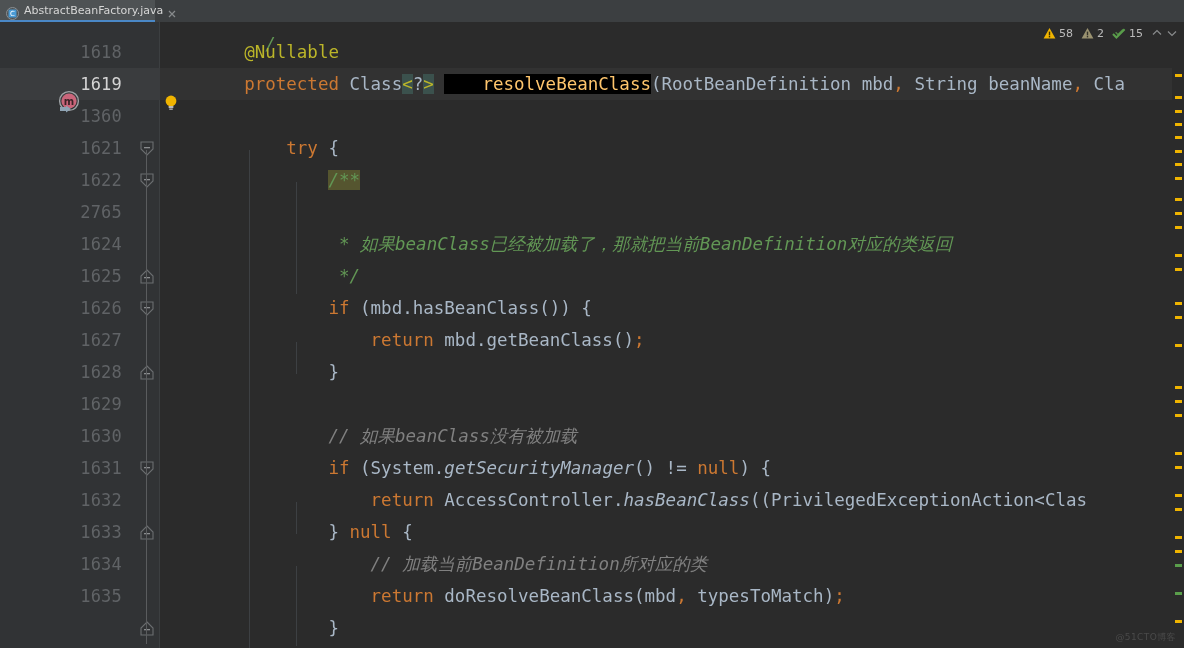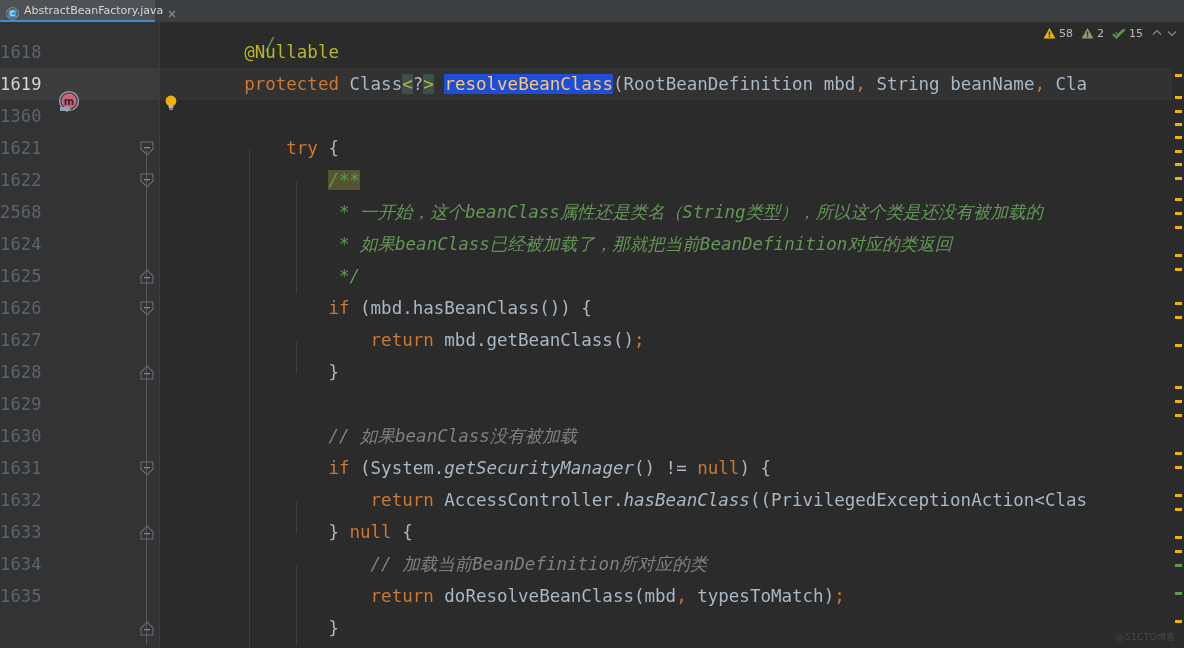--- a/index.html
+++ b/index.html
@@ -44,21 +44,21 @@
   .foldstrip{position:absolute;left:134px;top:0;width:26px;height:626px;background:#313335;}
   .gutter-sep{position:absolute;left:159px;top:0;width:1px;height:626px;background:#3c3f41;}
   .hint-strip{position:absolute;left:160px;top:0;width:40px;height:626px;background:#2b2b2b;}
 
   .row{position:absolute;left:0;width:1184px;height:32px;}
   .row.caret .rowbg{position:absolute;left:0;top:0;width:1184px;height:32px;background:#323232;}
   .row.caret .rowbg-g{position:absolute;left:0;top:0;width:160px;height:32px;background:#3a3c3e;}
 
   .lnum{
     position:absolute;left:0;top:0;width:126px;height:32px;
-    line-height:32px;padding-right:4px;box-sizing:border-box;
+    line-height:32px;text-align:right;padding-right:4px;box-sizing:border-box;
     font-size:17px;color:#606366;letter-spacing:.2px;
   }
   .row.caret .lnum{color:#d4d4d4;}
 
   .fold{position:absolute;left:139px;top:9px;width:16px;height:15px;}
   .foldline{position:absolute;left:146px;width:1px;background:#5a5c5e;}
 
   .bp{position:absolute;left:56px;top:68px;width:26px;height:26px;z-index:12;}
   .bulb{position:absolute;left:163px;top:72px;width:16px;height:18px;z-index:12;}
 
@@ -74,21 +74,21 @@
   .ty{color:#a9b7c6;}
   .mth{color:#ffc66d;}
   .id{color:#a9b7c6;}
   .cmt{color:#629755;font-style:italic;}
   .lcmt{color:#808080;font-style:italic;}
   .ann{color:#bbb529;}
   .itl{font-style:italic;}
   .com{color:#cc7832;}
 
   .hl-match{background:#3b514d;}
-  .hl-ident{background:#1d4ed8;}
+  .hl-ident{background:#000000;padding-left:38px;}
   .hl-doc{background:#55552f;}
 
   
   .iguide{position:absolute;width:1px;background:#3d4043;}
 
   
   .stripe{position:absolute;right:0;top:22px;width:12px;height:626px;background:#2b2b2b;}
   .mark{position:absolute;right:2px;width:7px;height:3px;}
 
   
@@ -158,22 +158,21 @@
         </div>
         <div class="row" style="top: 142px;">
           <div class="lnum">1622</div>
           <div class="fold"><svg width="16" height="15" viewBox="0 0 16 15">
               <path d="M2 1 H14 V8 L8 14 L2 8 Z" fill="none" stroke="#6b6e70" stroke-width="1.1"></path>
               <rect x="5" y="6" width="6" height="1.3" fill="#8a8d8f"></rect>
             </svg></div>
           <div class="code"><span class="id">            </span><span class="cmt hl-doc">/**</span></div>
         </div>
         <div class="row" style="top: 174px;">
-          <div class="lnum">2568</div>
-          <div class="code"><span class="id">             </span><span class="cmt">* 一开始，这个beanClass属性还是类名（String类型），所以这个类是还没有被加载的</span></div>
+          <div class="lnum">2765</div>
         </div>
         <div class="row" style="top: 206px;">
           <div class="lnum">1624</div>
           <div class="code"><span class="id">             </span><span class="cmt">* 如果beanClass已经被加载了，那就把当前BeanDefinition对应的类返回</span></div>
         </div>
         <div class="row" style="top: 238px; text-decoration: underline;">
           <div class="lnum">1625</div>
           <div class="fold"><svg width="16" height="15" viewBox="0 0 16 15">
               <path d="M8 1 L14 7 V14 H2 V7 Z" fill="none" stroke="#6b6e70" stroke-width="1.1"></path>
               <rect x="5" y="8" width="6" height="1.3" fill="#8a8d8f"></rect>

